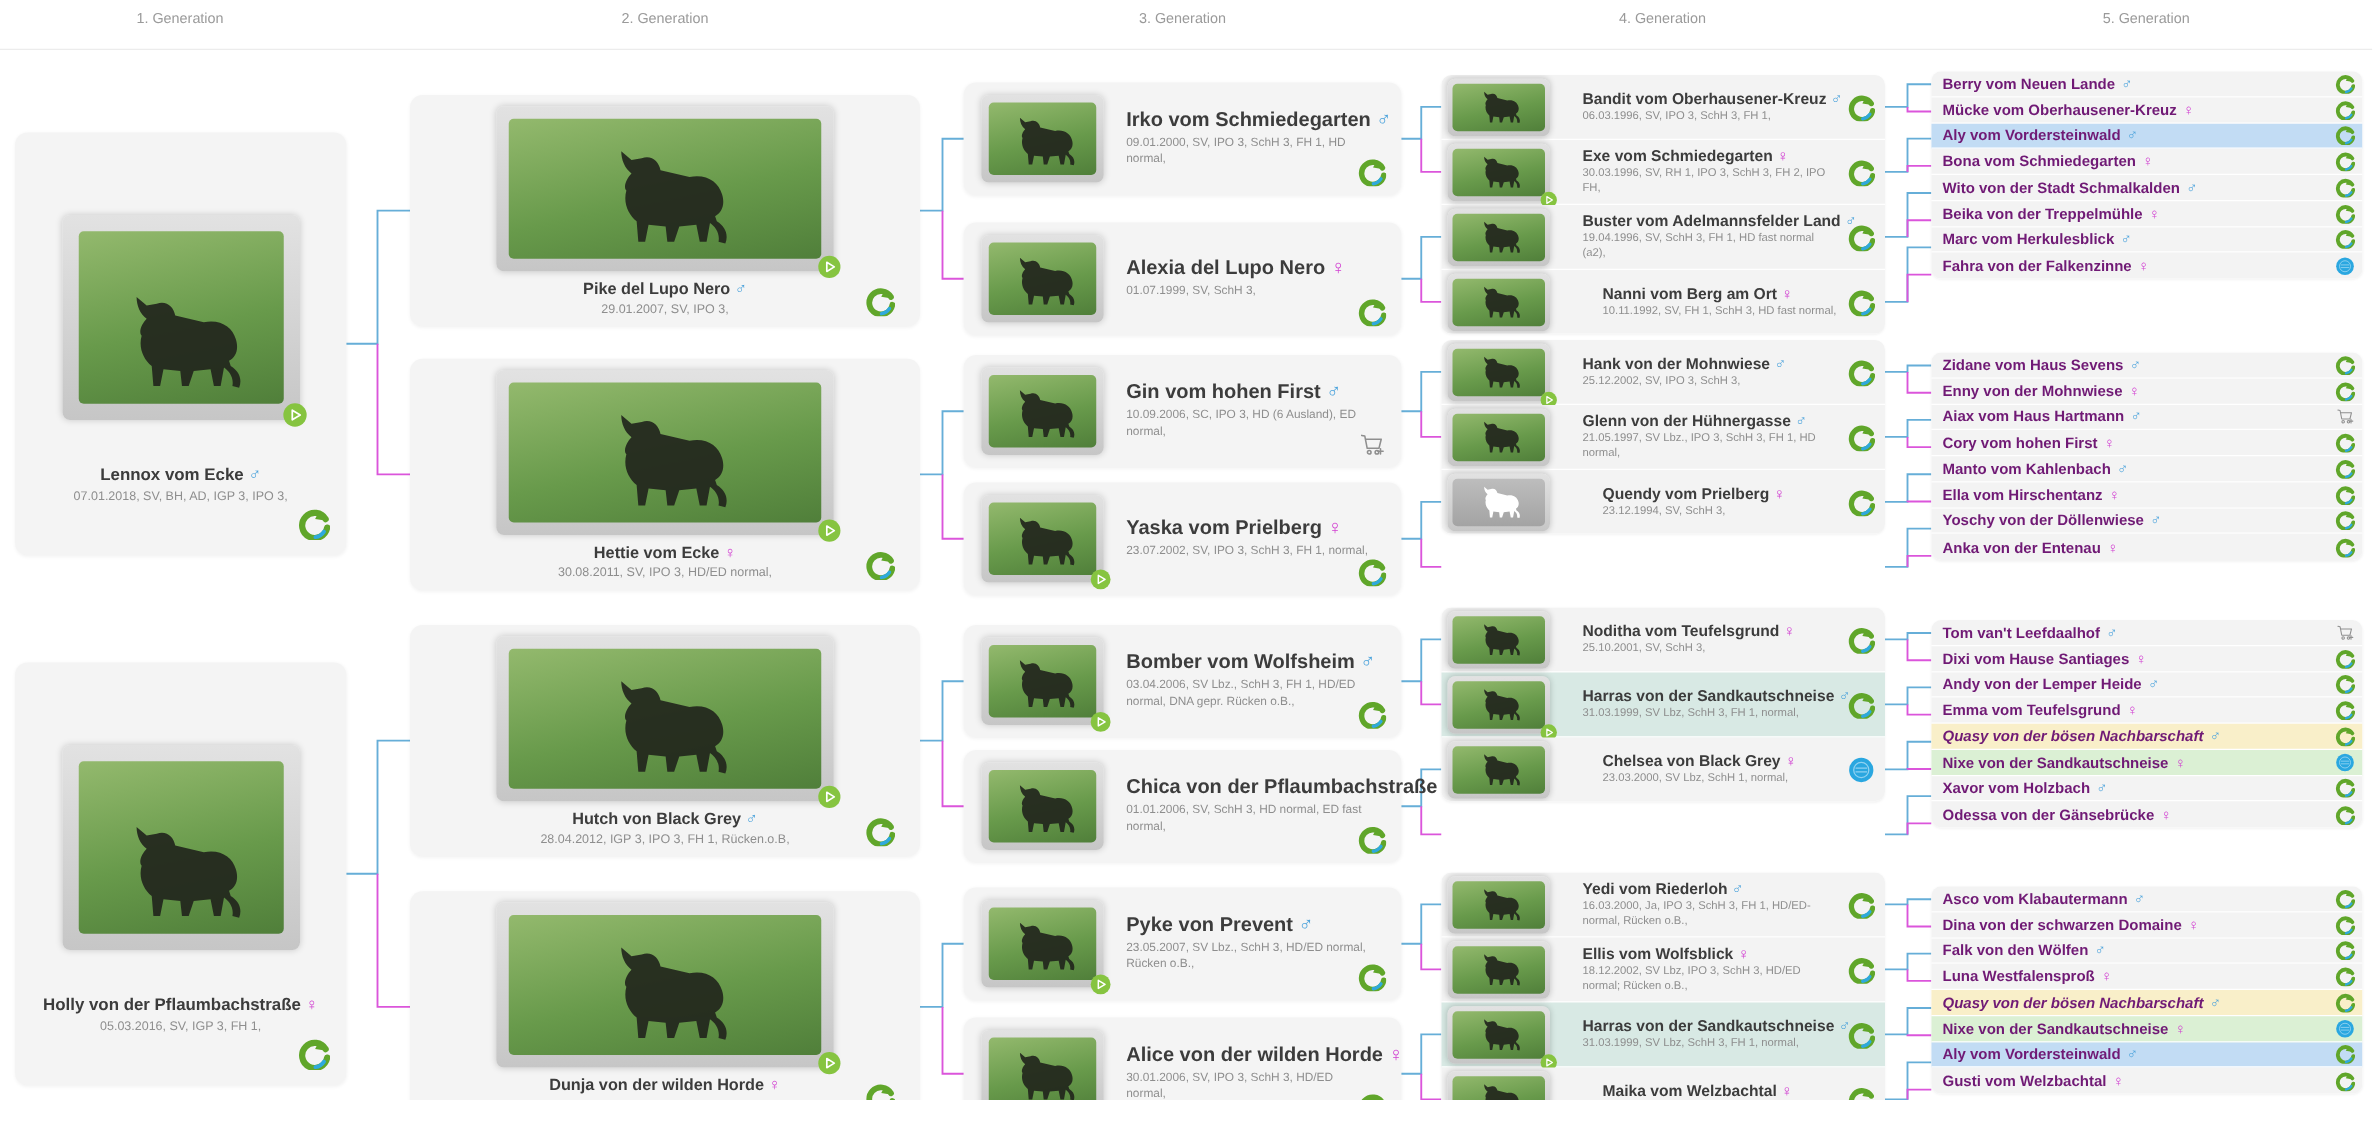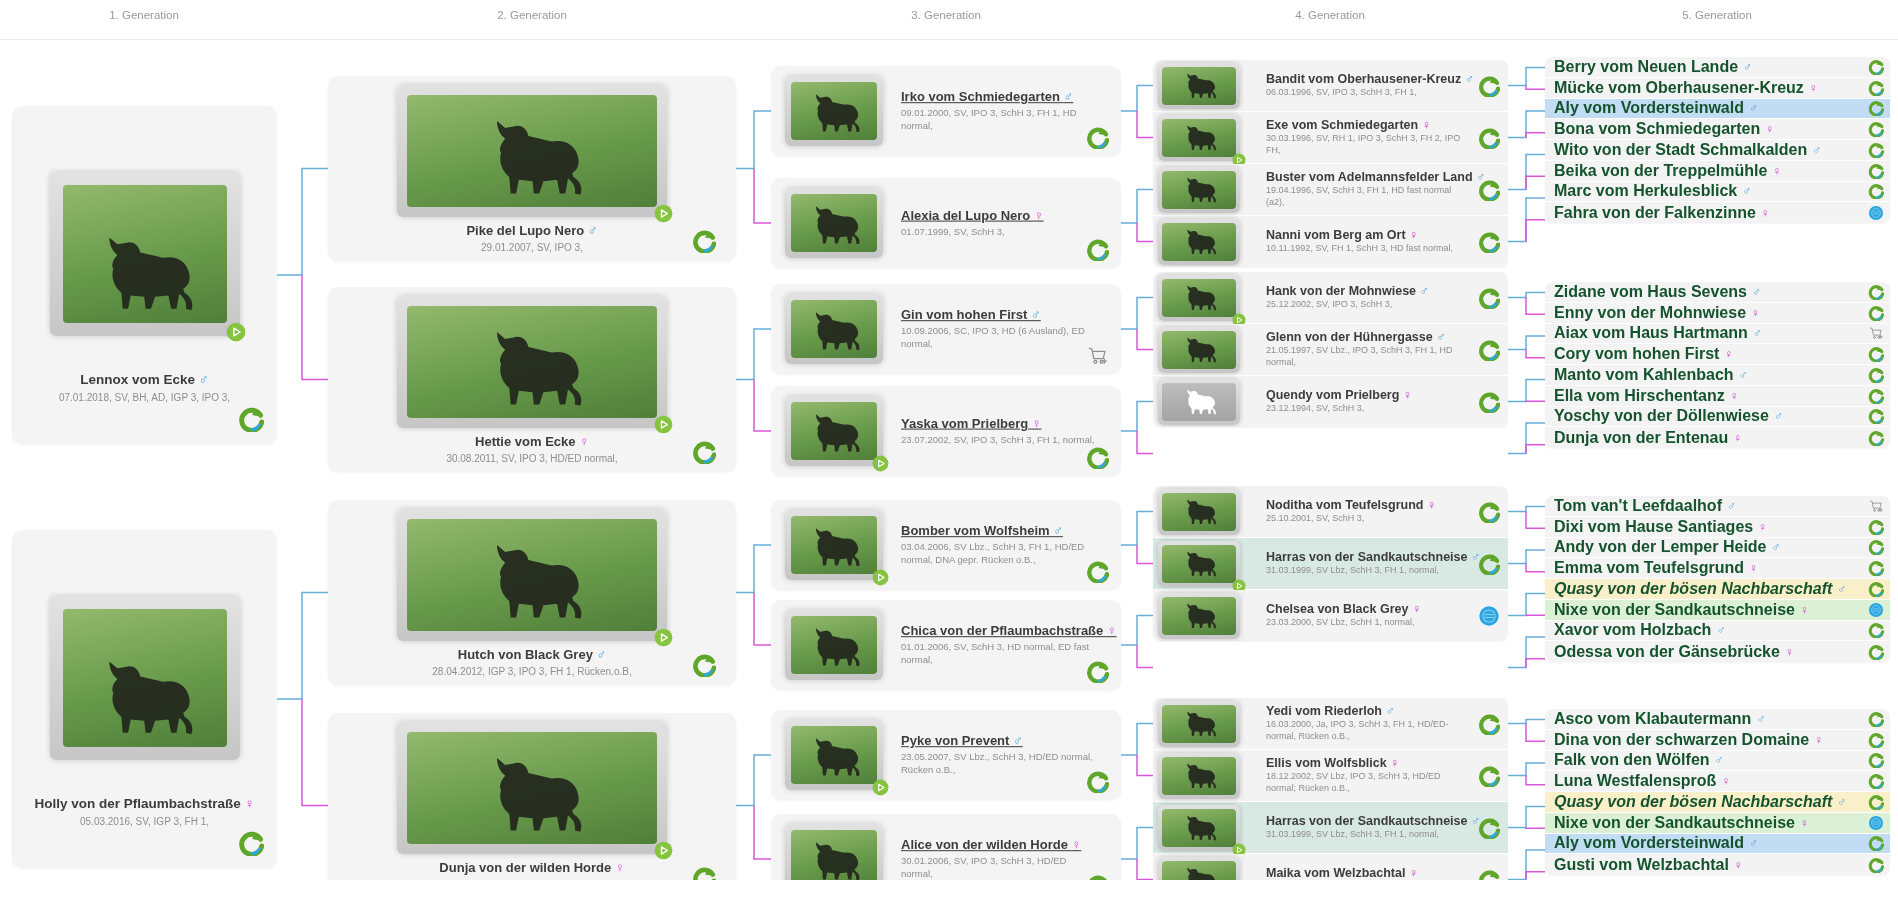--- a/index.html
+++ b/index.html
@@ -33,40 +33,40 @@
   .g2 .nm{position:absolute;top:147px;width:100%;text-align:center;font-size:13px;}
   .g2 .det{position:absolute;top:166px;width:100%;text-align:center;font-size:10px;padding:0 40px;box-sizing:border-box;}
   .corner{position:absolute;right:14px;bottom:9px;line-height:0;}
   .g1 .corner{right:13px;bottom:12px;}
   .g2 .corner{right:20px;bottom:8px;}
 
   
   .g3 .pframe{left:14px;top:50%;transform:translateY(-50%);width:98px;height:70px;}
   .g3 .pht{inset:6px;}
   .g3 .txt{position:absolute;left:130px;top:50%;transform:translateY(-50%);width:196px;}
-  .g3 .nm{font-size:13px;text-decoration:underline;}
+  .g3 .nm{font-size:16px;}
   .g3 .det{font-size:9.5px;margin-top:3px;line-height:1.35;}
   .g3 .corner{right:12px;bottom:7px;}
 
   
   .g4grp{position:absolute;left:1153px;width:355px;border-radius:8px;overflow:hidden;box-shadow:0 1px 2px rgba(0,0,0,.05);}
   .g4row{position:relative;height:51px;border-bottom:1px solid #fff;background:#f3f3f3;display:flex;align-items:center;}
-  .g4row:last-child{border-bottom:none;}
+  .g4row:last-child{border-bottom:none;gap:16px;}
   .g4row .pframe{width:82px;height:46px;margin-left:5px;flex:none;box-shadow:0 0 5px rgba(0,0,0,.22);}
   .g4row .pht{inset:4px;}
   .g4txt{margin-left:26px;width:205px;}
   .g4txt .nm{font-size:12.5px;}
   .g4txt .det{font-size:9px;line-height:1.3;margin-top:1px;}
   .g4ic{position:absolute;right:8px;top:50%;transform:translateY(-50%);line-height:0;}
 
   
   .g5grp{position:absolute;left:1545px;width:345px;border-radius:8px;overflow:hidden;box-shadow:0 1px 2px rgba(0,0,0,.05);}
   .g5row{height:20.75px;border-bottom:1px solid #fff;background:#f3f3f3;display:flex;align-items:center;padding:0 6px 0 9px;box-sizing:border-box;}
   .g5row:last-child{border-bottom:none;}
-  .g5row .nm5{font-size:16px;font-weight:600;color:#14532d;white-space:nowrap;}
+  .g5row .nm5{font-size:12px;font-weight:600;color:#701a75;white-space:nowrap;}
   .g5row .ic5{margin-left:auto;line-height:0;}
 
   .hl-teal{background:#d8e9e4 !important;}
   .hl-blue{background:#c2dcf4 !important;}
   .hl-yellow{background:#f9efc9 !important;font-style:italic;}
   .hl-green{background:#dbf0d4 !important;}
 
   .g{font-weight:400;}
   .g.m{color:#4ea4dc;}
   .g.f{color:#d13fd1;}
@@ -832,21 +832,21 @@
       <div class="g5row">
         <span class="nm5">Yoschy von der Döllenwiese</span>
         <span class="g m">♂</span>
         <span class="ic5"><svg width="16" height="16" viewBox="0 0 24 24">
             <path d="M20.8 8.6 A9.3 9.3 0 1 0 21.9 14.8" fill="none" stroke="#60a62a" stroke-width="4.6" stroke-linecap="round"></path>
             <path d="M13.2 21.9 A9.3 9.3 0 0 0 19.6 17.8" fill="none" stroke="#2ea9dd" stroke-width="2.8" stroke-linecap="round"></path>
             <path d="M21.5 9.8 L15.8 3 L13 8.4 Z" fill="#60a62a"></path>
           </svg></span>
       </div>
       <div class="g5row">
-        <span class="nm5">Dunja von der Entenau</span>
+        <span class="nm5">Anka von der Entenau</span>
         <span class="g f">♀</span>
         <span class="ic5"><svg width="16" height="16" viewBox="0 0 24 24">
             <path d="M20.8 8.6 A9.3 9.3 0 1 0 21.9 14.8" fill="none" stroke="#60a62a" stroke-width="4.6" stroke-linecap="round"></path>
             <path d="M13.2 21.9 A9.3 9.3 0 0 0 19.6 17.8" fill="none" stroke="#2ea9dd" stroke-width="2.8" stroke-linecap="round"></path>
             <path d="M21.5 9.8 L15.8 3 L13 8.4 Z" fill="#60a62a"></path>
           </svg></span>
       </div>
     </div>
     <div class="g5grp" style="top: 496px;">
       <div class="g5row">

